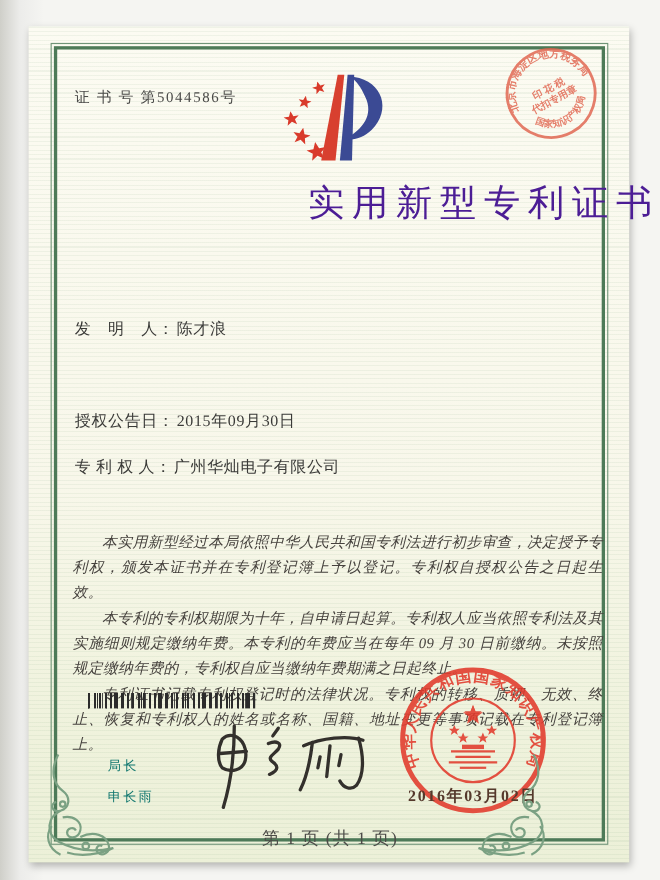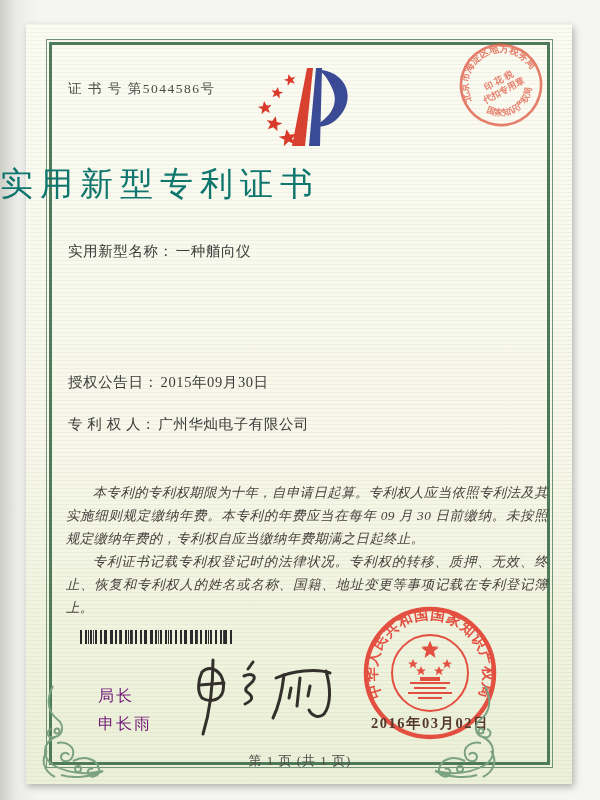--- a/index.html
+++ b/index.html
@@ -19,37 +19,37 @@
   .frame-outer{
     position:absolute;left:20px;top:15px;right:19px;bottom:16px;
     border:1px solid #6f9477;
   }
   .frame-inner{
     position:absolute;left:2px;top:2px;right:2px;bottom:2px;
     border:3px solid #4d7a58;
   }
   .abs{position:absolute;}
   .cert-number{left:68px;top:80px;font-size:13.5px;color:#4a4a48;letter-spacing:1.5px;}
-  .title{left:0;top:162px;width:600px;text-align:left;font-size:33px;color:#0f766e;
+  .title{left:0;top:162px;width:600px;text-align:right;font-size:33px;color:#4c1d95;
          letter-spacing:7px;font-weight:500;}
   .field{left:68px;font-size:14.5px;color:#3a3a38;letter-spacing:0.6px;white-space:nowrap;}
   .field .val{margin-left:2px;}
   .f0{top:242px;} .f1{top:290px;} .f2{top:332px;} .f3{top:373px;} .f4{top:415px;} .f5{top:457px;}
   .body-text{left:66px;top:481px;width:482px;font-size:13.4px;line-height:23px;color:#46423e;
              font-style:italic;letter-spacing:0.4px;}
   .body-text p{margin:0;text-indent:2em;text-align:justify;}
   .barcode{left:80px;top:630px;width:152px;height:14px;
     background:
       repeating-linear-gradient(90deg,#2b2b2b 0 2px,rgba(0,0,0,0) 2px 5px),
       repeating-linear-gradient(90deg,#2b2b2b 0 1px,rgba(0,0,0,0) 1px 8px),
       repeating-linear-gradient(90deg,rgba(43,43,43,.85) 0 1px,rgba(0,0,0,0) 1px 13px);
   }
-  .director{left:98px;top:682px;font-size:16px;color:#701a75;line-height:28px;
+  .director{left:98px;top:682px;font-size:12px;color:#0f766e;line-height:28px;
             font-family:"Liberation Sans",sans-serif;letter-spacing:2px;}
-  .footer{left:0;top:752px;width:600px;text-align:center;font-size:13px;color:#4c4c48;letter-spacing:1px;}
+  .footer{left:0;top:752px;width:600px;text-align:center;font-size:16px;color:#4c4c48;letter-spacing:1px;}
   .seal-date{left:371px;top:714px;font-size:14.5px;color:#55392c;letter-spacing:1.5px;font-weight:bold;}
   .logo{left:250px;top:58px;}
   .signature{left:176px;top:648px;}
   .main-seal{left:362px;top:605px;opacity:0.88;}
   .tax-stamp{left:458px;top:42px;transform:rotate(-28deg);opacity:0.8;}
   .flourish-bl{left:33px;bottom:14px;}
   .flourish-br{right:19px;bottom:14px;transform:scaleX(-1);}
 </style>
 </head>
 <body>
@@ -90,31 +90,32 @@
     </text>
     <text font-size="8.5" fill="#e0604a" font-weight="bold">
       <textPath href="#taxBottom" startOffset="50%" text-anchor="middle">国家知识产权局</textPath>
     </text>
     <text x="0" y="-2" font-size="9" fill="#e0604a" font-weight="bold" text-anchor="middle">印 花 税</text>
     <text x="0" y="9" font-size="9" fill="#e0604a" font-weight="bold" text-anchor="middle">代扣专用章</text>
   </svg>
 
   <div class="abs title">实用新型专利证书</div>
 
-  <div class="abs field f0">
-    <span>实用新型名称：</span><span class="val">一种艏向仪</span>
+  <div class="abs field f1">
+    <span>发　明　人：</span><span class="val">陈才浪</span>
   </div>
   <div class="abs field f3">
     <span>授权公告日：</span><span class="val">2015年09月30日</span>
   </div>
   <div class="abs field f4">
     <span>专 利 权 人：</span><span class="val">广州华灿电子有限公司</span>
   </div>
 
   <div class="abs body-text">
+    <p>本实用新型经过本局依照中华人民共和国专利法进行初步审查，决定授予专利权，颁发本证书并在专利登记簿上予以登记。专利权自授权公告之日起生效。</p>
     <p>本专利的专利权期限为十年，自申请日起算。专利权人应当依照专利法及其实施细则规定缴纳年费。本专利的年费应当在每年 09 月 30 日前缴纳。未按照规定缴纳年费的，专利权自应当缴纳年费期满之日起终止。</p>
     <p>专利证书记载专利权登记时的法律状况。专利权的转移、质押、无效、终止、恢复和专利权人的姓名或名称、国籍、地址变更等事项记载在专利登记簿上。</p>
   </div>
 
   <div class="abs barcode"></div>
 
   <div class="abs director">
     <div>局长</div>
     <div>申长雨</div>
   </div>

